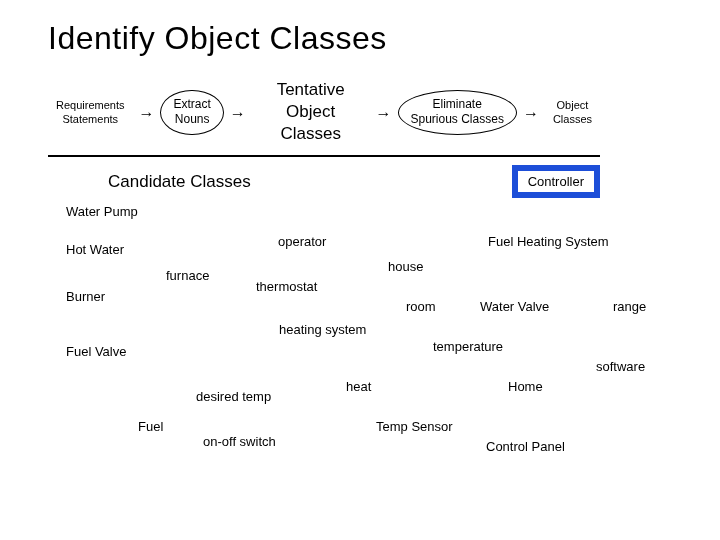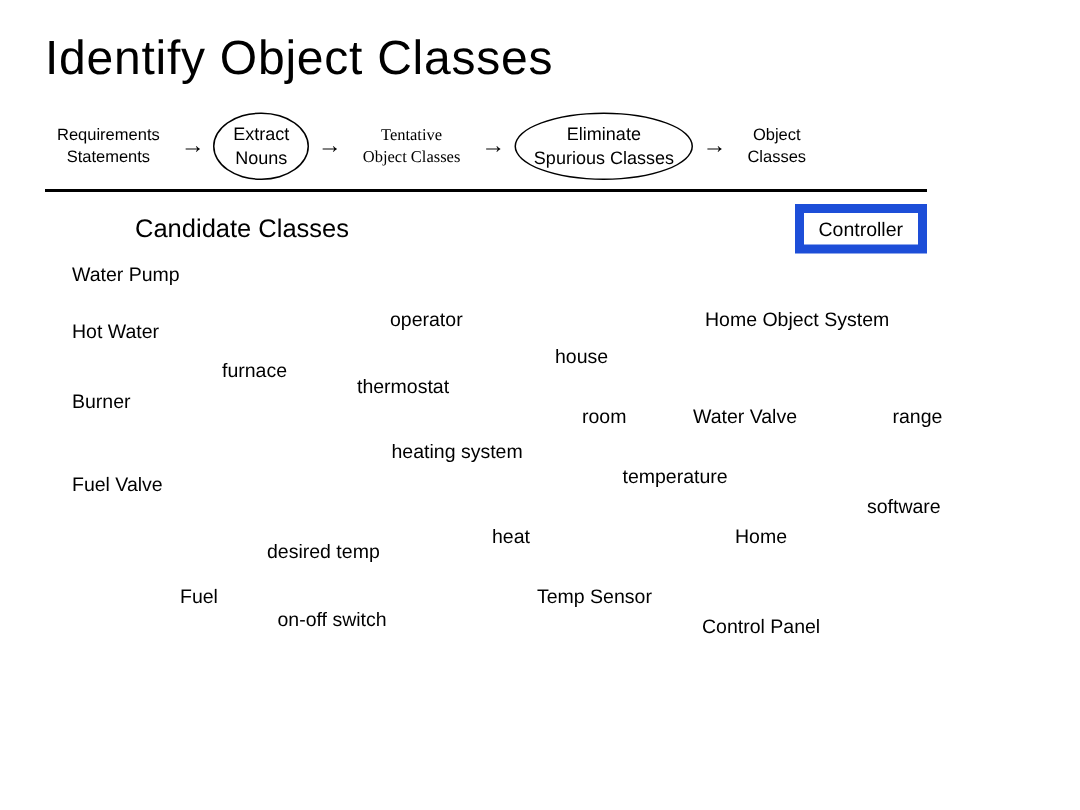--- a/index.html
+++ b/index.html
@@ -8,21 +8,21 @@
       height: 540px;
       background: #fff;
       font-family: Arial, sans-serif;
       overflow: hidden;
       position: relative;
     }
     .page {
       width: 648px;
       height: 540px;
       position: relative;
-      padding: 20px 30px;
+      padding: 20px 48px;
     }
     .title {
       font-size: 32px;
       font-weight: normal;
       text-align: left;
       margin-bottom: 18px;
       letter-spacing: 0.5px;
     }
     
     .process-row {
@@ -90,21 +90,21 @@
 <body>
 
 <div class="page">
   <h1 class="title">Identify Object Classes</h1>
 
   <div class="process-row">
     <div class="process-box" style="font-size:11px;">Requirements<br>Statements</div>
     <div class="arrow">→</div>
     <div class="process-oval">Extract<br>Nouns</div>
     <div class="arrow">→</div>
-    <div class="process-box" style="font-size:11px;font-family:Liberation Serif, serif;">Tentative<br>Object Classes</div>
+    <div class="process-box" style="font-size:17px;">Tentative<br>Object Classes</div>
     <div class="arrow">→</div>
     <div class="process-oval">Eliminate<br>Spurious Classes</div>
     <div class="arrow">→</div>
     <div class="process-box" style="font-size:11px;">Object<br>Classes</div>
   </div>
 
   <div class="divider"></div>
 
   <div class="candidate-header">
     <div class="section-title">Candidate Classes</div>
@@ -114,21 +114,21 @@
   <div class="candidates-area">
 
     <span class="item" style="left:18px;top:0px;">Water Pump</span>
 
     <span class="item" style="left:18px;top:38px;">Hot Water</span>
 
     <span class="item" style="left:230px;top:30px;">operator</span>
 
     <span class="item" style="left:340px;top:55px;">house</span>
 
-    <span class="item" style="left:440px;top:30px;">Home Object System</span>
+    <span class="item" style="left:440px;top:30px;">Fuel Heating System</span>
 
     <span class="item" style="left:18px;top:85px;">Burner</span>
 
     <span class="item" style="left:118px;top:64px;">furnace</span>
 
     <span class="item" style="left:208px;top:75px;">thermostat</span>
 
     <span class="item" style="left:358px;top:95px;">room</span>
 
     <span class="item" style="left:432px;top:95px;">Water Valve</span>

